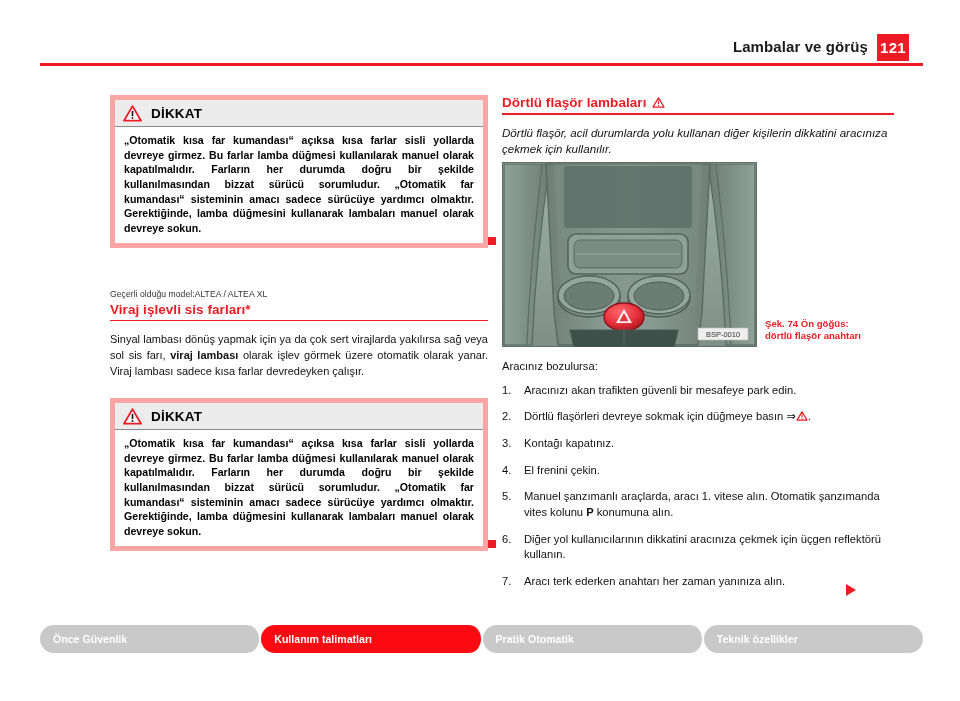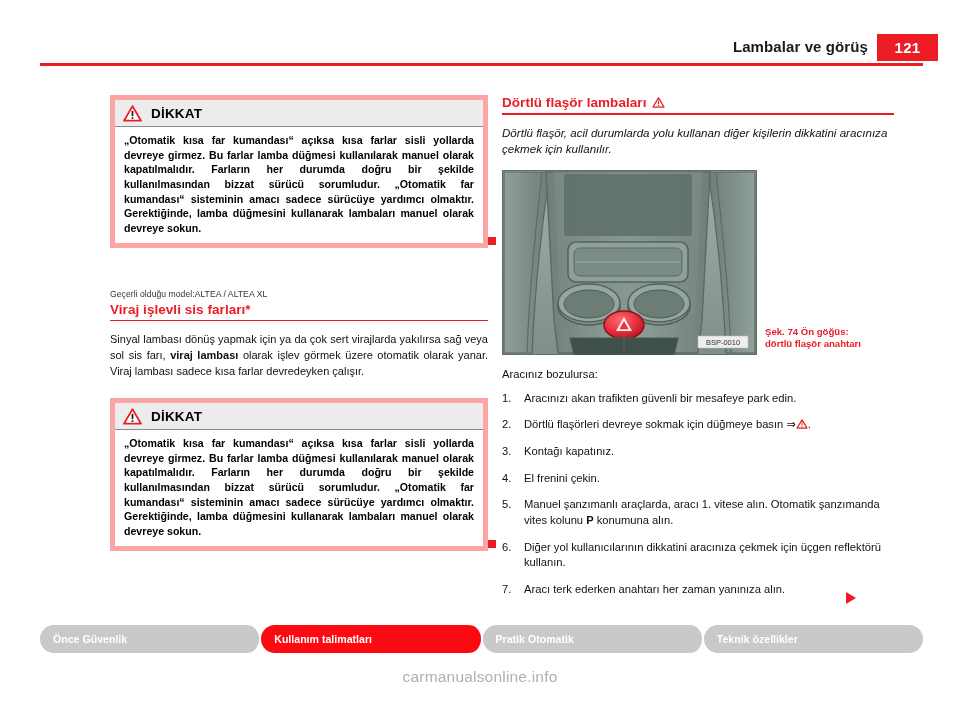--- a/index.html
+++ b/index.html
@@ -14,21 +14,21 @@
 
   
   .header { position: absolute; left: 0; top: 38px; width: 960px; height: 30px; }
   .header-title {
     position: absolute; right: 92px; top: 0px;
     font-size: 15px; font-weight: bold; color: #1a1a1a;
     letter-spacing: 0.1px; white-space: nowrap;
   }
   .page-badge {
     position: absolute; left: 877px; top: -4px;
-    width: 61px; height: 27px; background: #ed1c24;
+    width: 32px; height: 27px; background: #ed1c24;
     color: #ffffff; font-size: 15px; font-weight: bold;
     display: flex; align-items: center; justify-content: center;
     letter-spacing: 0.3px;
   }
   .header-rule {
     position: absolute; left: 40px; top: 25px; width: 883px;
     height: 2.5px; background: #ed1c24;
   }
 
   
@@ -67,21 +67,21 @@
   .body-text {
     font-size: 11px; line-height: 1.42; color: #111; text-align: justify;
   }
   .body-text b { font-weight: bold; }
 
   
   .sec-title-row { display: flex; align-items: baseline; gap: 6px; }
   .sec-title-row .tri-sm { width: 13px; height: 11px; position: relative; top: 1px; }
   .lead-text {
     font-size: 11.6px; font-style: italic; line-height: 1.42;
-    color: #111; margin-bottom: 12px;
+    color: #111; margin-bottom: 4px;
   }
 
   .figure { position: relative; width: 255px; }
   .figure svg { display: block; width: 255px; height: 185px; }
   .fig-caption {
     position: absolute; left: 263px; bottom: 4px; width: 130px;
     font-size: 9.6px; font-weight: bold; color: #ed1c24; line-height: 1.28;
   }
 
   .intro-line { font-size: 11.2px; color: #111; margin: 13px 0 11px 0; }
@@ -291,14 +291,13 @@
     <div class="cont-arrow"></div>
   </div>
 
   <div class="footer-nav">
     <div class="nav-tab">Önce Güvenlik</div>
     <div class="nav-tab active">Kullanım talimatları</div>
     <div class="nav-tab">Pratik Otomatik</div>
     <div class="nav-tab">Teknik özellikler</div>
   </div>
 
-  <div class="watermark">carmanualsonline.info</div>
 </div>
 
 </body></html>

